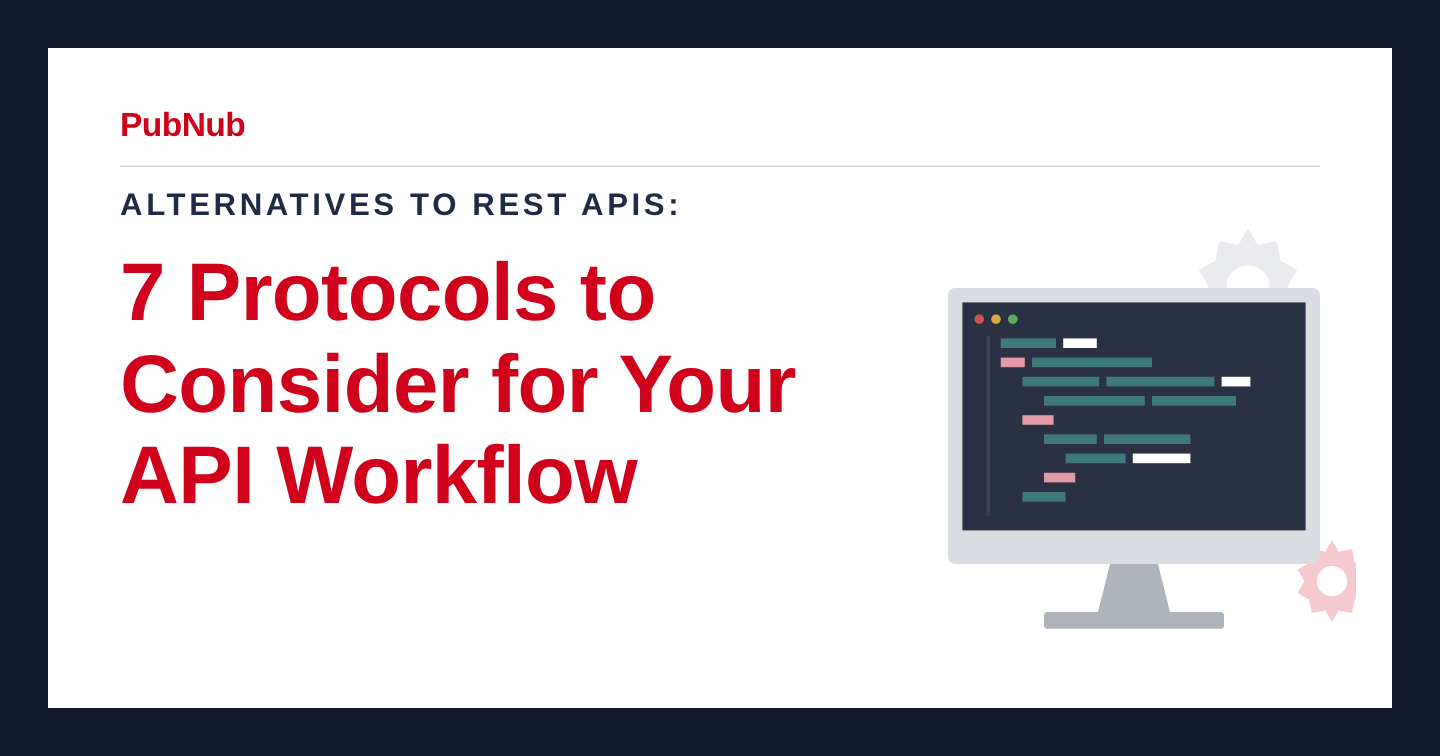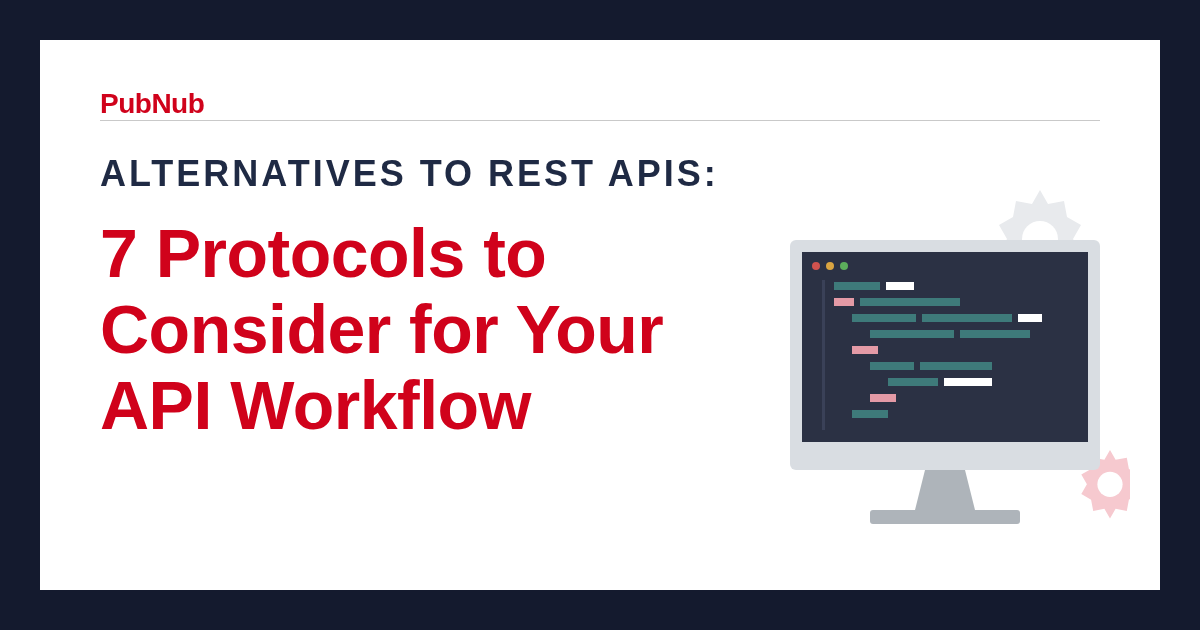--- a/index.html
+++ b/index.html
@@ -15,26 +15,26 @@
     width: 1120px;
     height: 550px;
     background: #ffffff;
     padding: 48px 60px 40px 60px;
   }
   .brand {
     font-size: 28px;
     font-weight: 600;
     color: #d0021b;
     letter-spacing: -0.5px;
-    padding-bottom: 0;
+    padding-bottom: 18px;
     border-bottom: 1px solid #c9c9c9;
   }
   .eyebrow {
-    margin-top: 32px;
-    font-size: 36px;
+    margin-top: 16px;
+    font-size: 26px;
     font-weight: 600;
     letter-spacing: 3px;
     color: #1f2a44;
     text-transform: uppercase;
   }
   .headline {
     margin-top: 20px;
     font-size: 68px;
     line-height: 1.12;
     font-weight: 700;

